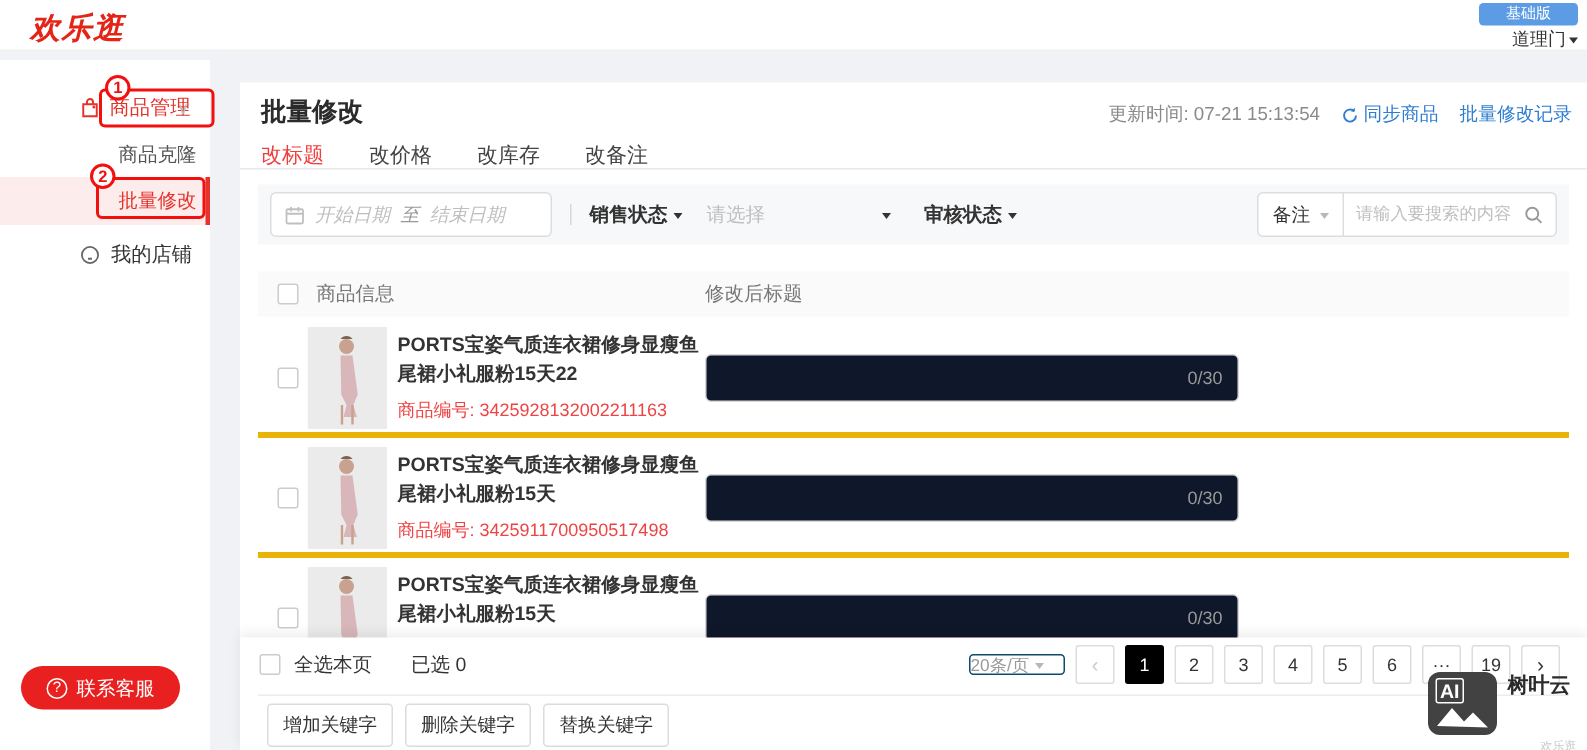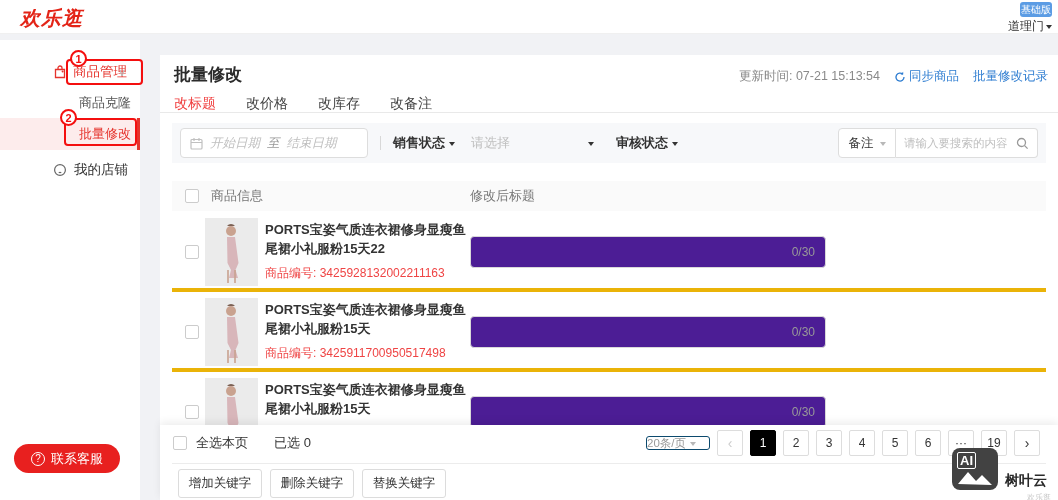--- a/index.html
+++ b/index.html
@@ -4,21 +4,21 @@
 <style>
   * { margin:0; padding:0; box-sizing:border-box; }
   html,body { width:1058px; height:500px; }
   body { font-family:"Liberation Sans","DejaVu Sans",sans-serif; background:#f1f2f5; }
   #app { position:relative; width:1058px; height:500px; overflow:hidden; background:#f1f2f5; }
 
   
   .topbar { position:absolute; left:0; top:0; width:1058px; height:34px; background:#fff; border-bottom:1px solid #f0f0f0; }
   .logo { position:absolute; left:20px; top:5px; font-size:20px; font-weight:bold; font-style:italic; color:#e32417; letter-spacing:1px; }
   .top-right { position:absolute; right:6px; top:2px; display:flex; flex-direction:column; align-items:flex-end; }
-  .plan-badge { background:#5b9ce4; color:#fff; font-size:10px; padding:1px 1px; border-radius:3px; line-height:13px; }
+  .plan-badge { background:#5b9ce4; color:#fff; font-size:10px; padding:1px 18px; border-radius:3px; line-height:13px; }
   .user-line { font-size:12px; color:#333; margin-top:1px; display:flex; align-items:center; gap:2px; cursor:pointer; }
   .caret { width:0; height:0; border:4px solid transparent; border-top:5px solid #333; margin-top:4px; }
   .caret.sm { border-width:3.5px; border-top-width:4.5px; }
   .caret.gray { border-top-color:#b8b8b8; }
 
   
   .sidebar { position:absolute; left:0; top:40px; width:140px; height:460px; background:#fff; }
   .side-item { position:relative; display:flex; align-items:center; font-size:13.5px; color:#333; }
   .si-group { height:32px; margin-top:16px; padding-left:53px; color:#e5332c; gap:6px; }
   .si-sub { height:30px; padding-left:79px; color:#555; font-size:13px; }
@@ -67,41 +67,41 @@
   .thead .col-title { position:absolute; left:298px; }
   .cb { width:14px; height:14px; border:1px solid #ccc; border-radius:2px; background:#fff; display:inline-block; cursor:pointer; flex:none; }
   .thead .cb { margin-left:13px; margin-right:12px; }
 
   .trow { position:absolute; left:12px; right:12px; height:80px; border-bottom:4px solid #eab308; }
   .trow .cb { position:absolute; left:13px; top:33px; }
   .thumb { position:absolute; left:33px; top:6px; width:53px; height:68px; }
   .pinfo { position:absolute; left:93px; top:9px; width:205px; }
   .ptitle { font-size:13px; font-weight:600; color:#333; line-height:1.45; }
   .psku { font-size:12px; color:#ef4444; margin-top:6px; }
-  .title-input { position:absolute; left:298px; top:24px; width:356px; height:32px; border:1px solid #d9d9d9; border-radius:4px; background:#4c1d95; display:flex; align-items:center; padding:0 10px; }
+  .title-input { position:absolute; left:298px; top:24px; width:356px; height:32px; border:1px solid #d9d9d9; border-radius:4px; background:#0f172a; display:flex; align-items:center; padding:0 10px; }
   .title-input input { border:none; outline:none; flex:1; min-width:0; font-size:13px; background:transparent; }
   .counter { font-size:12px; color:#999; }
 
   
   .bottom-panel { position:absolute; left:160px; top:425px; width:898px; height:75px; background:#fff; box-shadow:0 -3px 8px rgba(0,0,0,0.07); z-index:6; }
   .bp-row1 { position:absolute; left:0; right:0; top:0; height:36px; display:flex; align-items:center; padding:0 18px 0 13px; font-size:13px; color:#333; }
   .bp-row1 .sel-all { margin-left:9px; }
   .bp-row1 .sel-count { margin-left:26px; }
   .bp-divider { position:absolute; left:12px; right:12px; top:38px; height:1px; background:#ececec; }
   .pager { margin-left:auto; display:flex; align-items:center; gap:7px; }
   .psize { width:64px; height:14px; border:1px solid #0c4a6e; border-radius:3px; display:flex; align-items:center; justify-content:flex-start; gap:4px; font-size:11.5px; color:#9a9a9a; cursor:pointer; }
   .pbtn { width:26px; height:26px; border:1px solid #ddd; border-radius:2px; background:#fff; display:flex; align-items:center; justify-content:center; font-size:12px; color:#333; cursor:pointer; }
   .pbtn.active { background:#000; border-color:#000; color:#fff; }
   .pbtn.nav { font-size:14px; }
   .pbtn.disabled { color:#ccc; }
   .bp-row2 { position:absolute; left:18px; top:44px; display:flex; gap:8px; }
   .kw-btn { width:84px; height:29px; border:1px solid #dcdcdc; border-radius:3px; background:#fff; font-size:12.5px; color:#333; display:flex; align-items:center; justify-content:center; cursor:pointer; }
 
   
-  .watermark { position:absolute; left:952px; top:448px; z-index:20; display:flex; align-items:flex-end; gap:7px; }
+  .watermark { position:absolute; left:952px; top:448px; z-index:20; display:flex; align-items:flex-start; gap:7px; }
   .wm-logo { position:relative; width:46px; height:42px; background:#424242; border-radius:8px; overflow:hidden; }
   .wm-ai { position:absolute; left:5px; top:4px; color:#fff; font-size:13px; font-weight:bold; border:1.5px solid #fff; border-radius:2px; padding:0 2px; line-height:15px; }
   .wm-name { font-size:14px; font-weight:bold; color:#2a2a2a; }
   .wm-sub { position:absolute; right:-4px; top:44px; font-size:8px; color:#c9c9c9; }
 </style>
 </head>
 <body>
 
 <div id="app">
 

